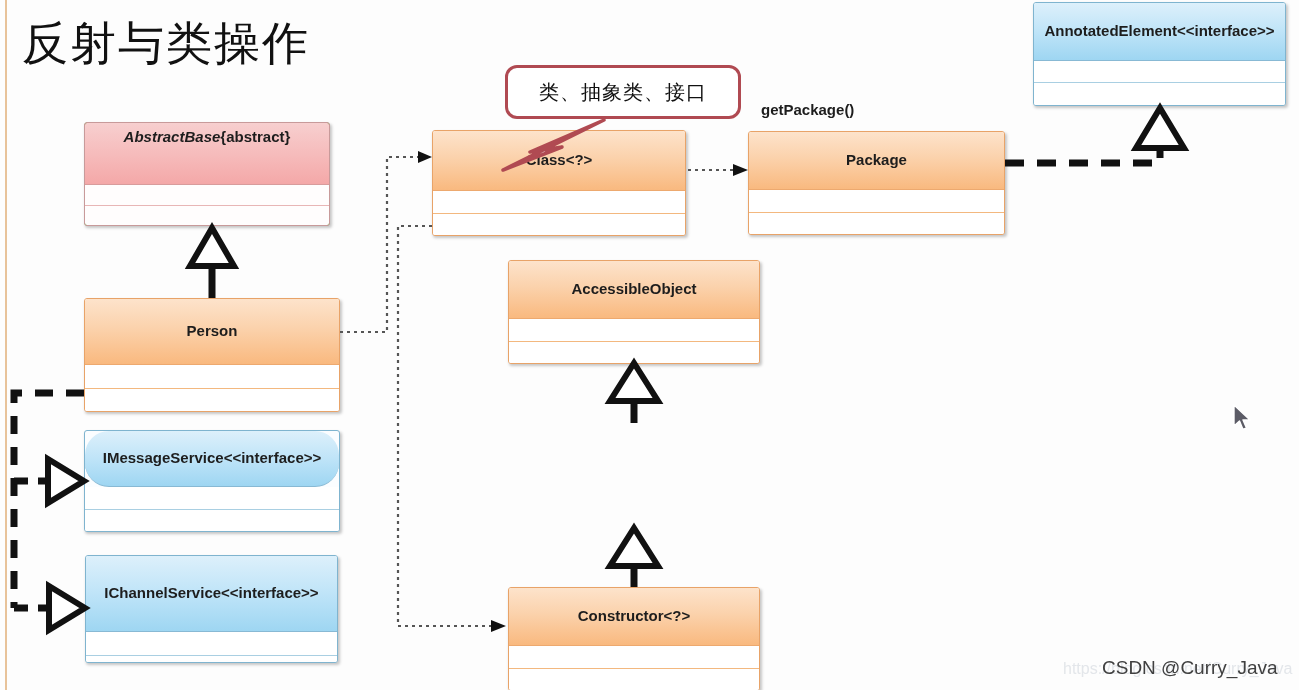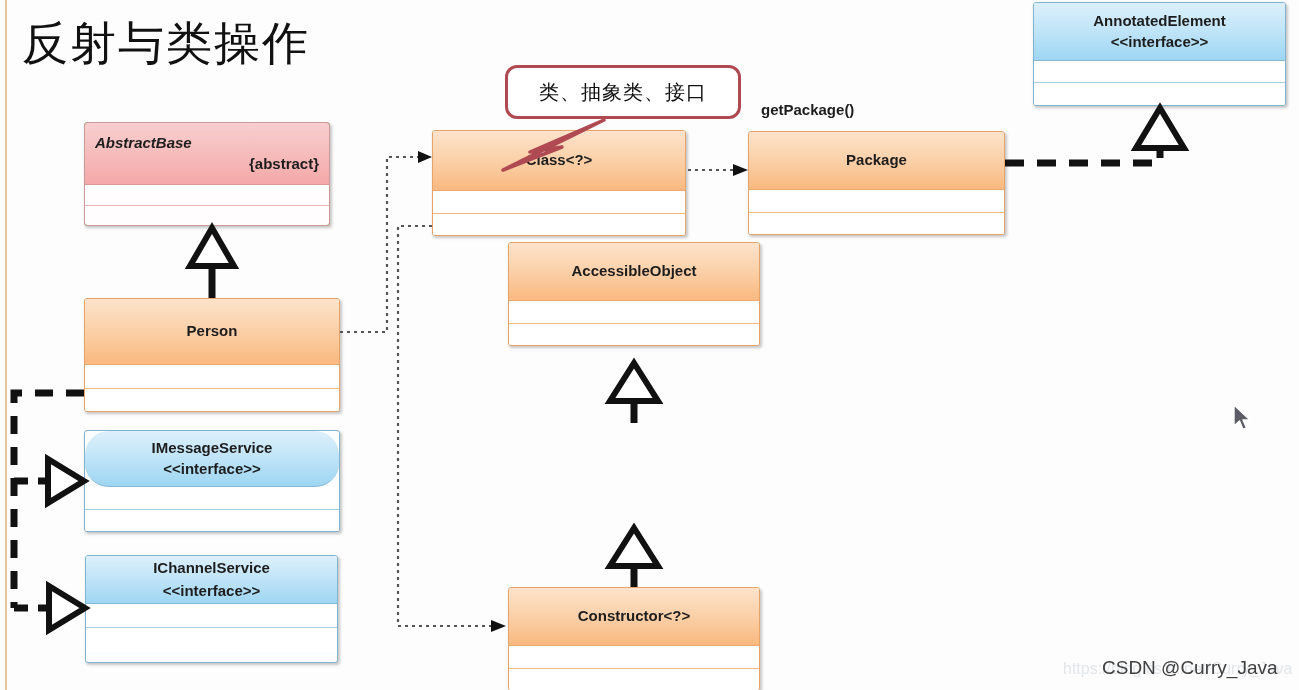--- a/index.html
+++ b/index.html
@@ -47,21 +47,20 @@
     position: absolute;
     box-sizing: border-box;
     border-radius: 3px;
     box-shadow: 1.5px 2px 3px rgba(0,0,0,0.22);
     overflow: hidden;
   }
   .umlbox .hdr {
     box-sizing: border-box;
     width: 100%;
     display: flex;
-    flex-direction: column;
     align-items: center;
     justify-content: center;
     font-weight: bold;
     font-size: 15px;
     color: #1d1d1d;
     text-align: center;
     line-height: 1.35;
     padding: 2px 6px;
   }
   .umlbox .row {
@@ -272,21 +271,21 @@
   <div class="umlbox blue" style="left:84px; top:430px; width:256px; height:102px;">
     <div class="hdr" style="height:56px;border-radius:24px;">
       <div>IMessageService</div>
       <div>&lt;&lt;interface&gt;&gt;</div>
     </div>
     <div class="row" style="height:23px;"></div>
     <div class="row" style="height:23px;"></div>
   </div>
 
   <div class="umlbox blue" style="left:85px; top:555px; width:253px; height:108px;">
-    <div class="hdr" style="height:48px;justify-content:space-between;">
+    <div class="hdr" style="height:76px;">
       <div>IChannelService</div>
       <div>&lt;&lt;interface&gt;&gt;</div>
     </div>
     <div class="row" style="height:24px;"></div>
     <div class="row" style="height:24px;"></div>
   </div>
 
   <div class="umlbox orange" style="left:432px; top:130px; width:254px; height:106px;">
     <div class="hdr" style="height:60px;">
       <div>Class&lt;?&gt;</div>
@@ -305,21 +304,21 @@
 
   <div class="umlbox blue" style="left:1033px; top:2px; width:253px; height:104px;">
     <div class="hdr" style="height:58px;">
       <div>AnnotatedElement</div>
       <div>&lt;&lt;interface&gt;&gt;</div>
     </div>
     <div class="row" style="height:22px;"></div>
     <div class="row" style="height:22px;"></div>
   </div>
 
-  <div class="umlbox orange" style="left:508px; top:242px; width:252px; height:104px;">
+  <div class="umlbox orange" style="left:508px; top:260px; width:252px; height:104px;">
     <div class="hdr" style="height:58px;">
       <div>AccessibleObject</div>
     </div>
     <div class="row" style="height:23px;"></div>
     <div class="row" style="height:23px;"></div>
   </div>
 
 
   <div class="umlbox orange" style="left:508px; top:587px; width:252px; height:104px;">
     <div class="hdr" style="height:58px;">

